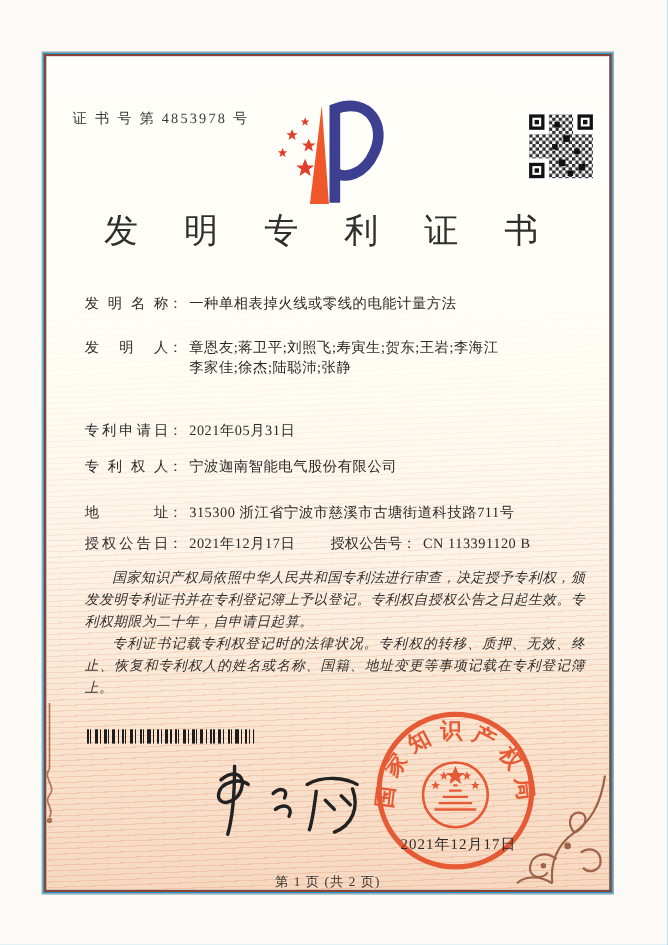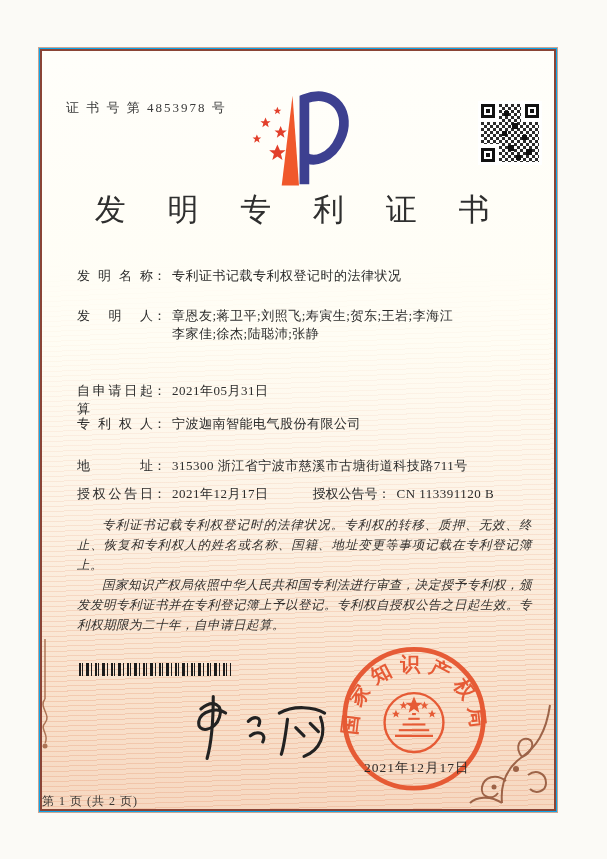--- a/index.html
+++ b/index.html
@@ -16,33 +16,33 @@
   .content{position:absolute;inset:0;z-index:2;}
   .cert-no{position:absolute;left:24px;top:48px;font-size:13px;letter-spacing:2px;color:#3a3a3a;}
   .logo{position:absolute;left:203px;top:34px;width:108px;height:108px;}
   .qr{position:absolute;left:436px;top:50px;width:64px;height:64px;}
   .title{position:absolute;left:0;right:0;top:138px;text-align:center;font-size:31px;
        letter-spacing:17px;padding-left:5px;color:#2f2f2f;}
   .row{position:absolute;left:35px;right:20px;font-size:13px;line-height:18px;}
   .lbl{display:inline-block;width:76px;text-align:justify;text-align-last:justify;vertical-align:top;}
   .colon{display:inline-block;vertical-align:top;margin-right:6px;}
   .val{display:inline-block;vertical-align:top;max-width:350px;letter-spacing:.5px;}
-  .grant2{margin-left:44px;}
+  .grant2{margin-left:32px;}
   .paras{position:absolute;left:35px;top:464px;width:455px;font-size:12.5px;line-height:20px;
        text-align:justify;font-style:italic;letter-spacing:.5px;color:#33302e;}
   .paras p{margin:0;text-indent:2em;}
   .barcode{position:absolute;left:37px;top:612px;width:152px;height:13px;
        background:repeating-linear-gradient(90deg,#1c1c1c 0 2px,transparent 2px 3px,#1c1c1c 3px 4px,
        transparent 4px 7px,#1c1c1c 7px 10px,transparent 10px 12px,#1c1c1c 12px 13px,transparent 13px 16px);}
   .director{position:absolute;left:36px;top:652px;font-size:14.5px;line-height:27px;letter-spacing:3px;color:#222;}
   .signature{position:absolute;left:130px;top:638px;width:165px;height:75px;}
   .seal{position:absolute;left:296px;top:588px;width:152px;height:152px;mix-blend-mode:multiply;opacity:.93;}
   .seal-date{position:absolute;left:322px;top:708px;width:140px;font-size:13.5px;letter-spacing:1px;
        color:#2e2a28;z-index:3;}
-  .pagenum{position:absolute;left:0;right:0;top:742px;font-size:12px;
+  .pagenum{position:absolute;left:0;right:0;top:742px;text-align:center;font-size:12px;
        letter-spacing:1px;color:#3a3632;}
   .flourish{position:absolute;right:2px;bottom:2px;width:86px;height:104px;}
   .left-orn{position:absolute;left:-8px;top:588px;width:22px;height:110px;}
   .footer-note{position:absolute;left:0;right:0;top:870px;text-align:center;font-size:12.5px;
        letter-spacing:4px;color:#4a3f38;font-style:italic;}
 </style>
 </head>
 <body>
 
 <svg width="0" height="0" style="position:absolute">
@@ -92,47 +92,47 @@
       <rect x="24" y="30" width="5" height="5" fill="#111"></rect>
           <rect x="44" y="34" width="5" height="5" fill="#111"></rect>
       <rect x="30" y="44" width="6" height="6" fill="#111"></rect>
           <rect x="48" y="48" width="6" height="6" fill="#111"></rect>
       <rect x="38" y="54" width="5" height="5" fill="#111"></rect>
     </svg>
 
     <div class="title">发 明 专 利 证 书</div>
 
     <div class="row" style="top:216px">
-      <span class="lbl">发明名称</span><span class="colon">：</span><span class="val">专利证书记载专利权登记时的法律状况</span>
+      <span class="lbl">发明名称</span><span class="colon">：</span><span class="val">一种单相表掉火线或零线的电能计量方法</span>
     </div>
 
     <div class="row" style="top:256px">
       <span class="lbl">发明人</span><span class="colon">：</span><span class="val"><span>章恩友;蒋卫平;刘照飞;寿寅生;贺东;王岩;李海江</span><br><span>李家佳;徐杰;陆聪沛;张静</span></span>
     </div>
 
 
     <div class="row" style="top:331px">
-      <span class="lbl">自申请日起算</span><span class="colon">：</span><span class="val">2021年05月31日</span>
+      <span class="lbl">专利申请日</span><span class="colon">：</span><span class="val">2021年05月31日</span>
     </div>
 
     <div class="row" style="top:364px">
       <span class="lbl">专利权人</span><span class="colon">：</span><span class="val">宁波迦南智能电气股份有限公司</span>
     </div>
 
     <div class="row" style="top:406px">
       <span class="lbl">地址</span><span class="colon">：</span><span class="val">315300 浙江省宁波市慈溪市古塘街道科技路711号</span>
     </div>
 
     <div class="row" style="top:434px">
       <span class="lbl">授权公告日</span><span class="colon">：</span><span class="val">2021年12月17日</span><span class="grant2"><span>授权公告号</span><span class="colon">：</span><span class="val">CN 113391120 B</span></span>
     </div>
 
     <div class="paras">
+      <p>国家知识产权局依照中华人民共和国专利法进行审查，决定授予专利权，颁发发明专利证书并在专利登记簿上予以登记。专利权自授权公告之日起生效。专利权期限为二十年，自申请日起算。</p>
       <p>专利证书记载专利权登记时的法律状况。专利权的转移、质押、无效、终止、恢复和专利权人的姓名或名称、国籍、地址变更等事项记载在专利登记簿上。</p>
-      <p>国家知识产权局依照中华人民共和国专利法进行审查，决定授予专利权，颁发发明专利证书并在专利登记簿上予以登记。专利权自授权公告之日起生效。专利权期限为二十年，自申请日起算。</p>
     </div>
 
     <div class="barcode"></div>
 
 
     <svg class="signature" viewBox="0 0 160 70">
       <g fill="none" stroke="#222" stroke-width="3" stroke-linecap="round">
         <path d="M28,18 C40,8 50,14 46,26 C42,40 24,42 26,30 C28,20 44,16 52,22"></path>
         <path d="M40,6 C40,30 38,52 34,66"></path>
         <path d="M74,30 C80,24 88,26 84,34"></path>

